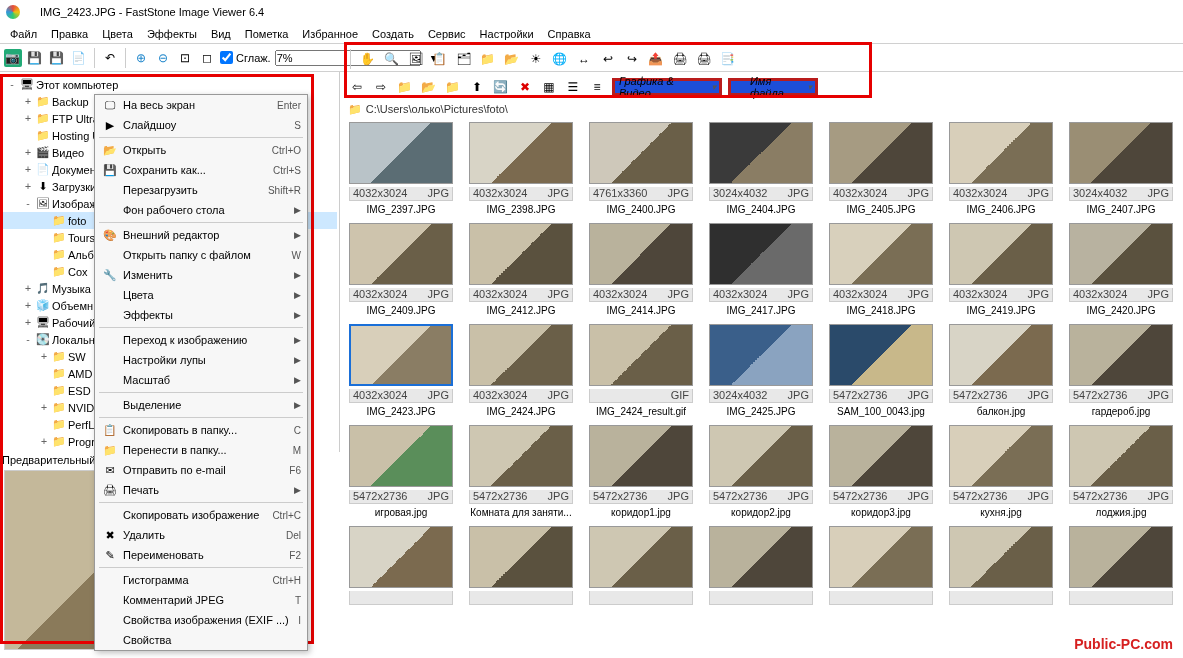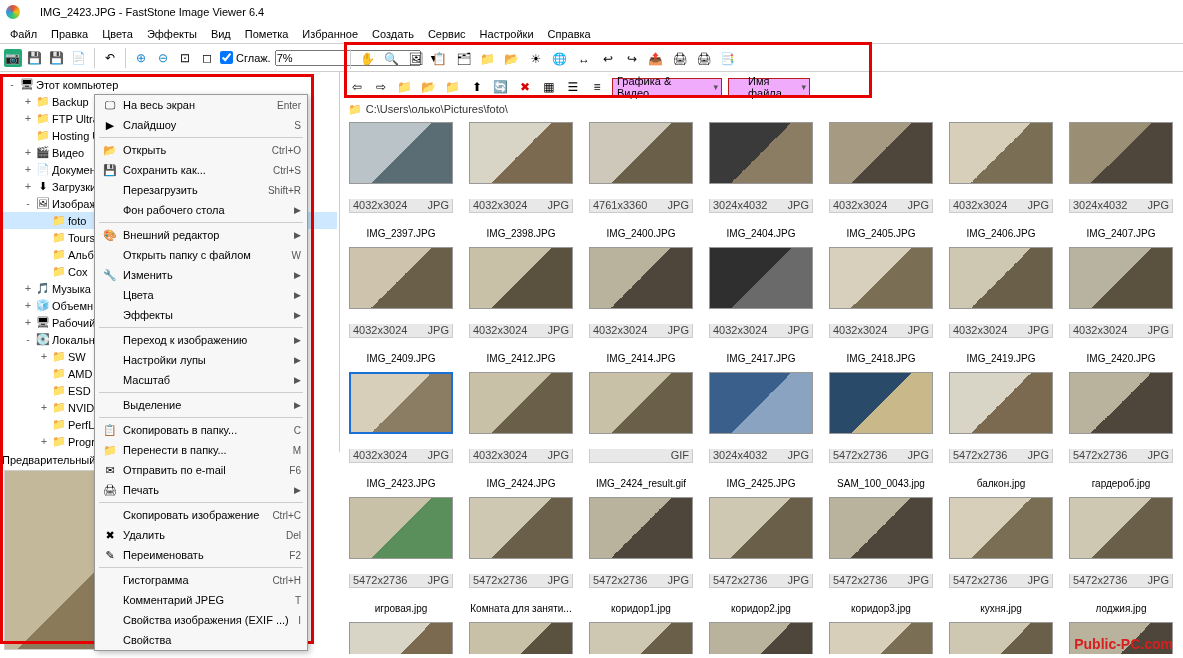--- a/index.html
+++ b/index.html
@@ -10,39 +10,39 @@
 .menu-bar span { padding: 2px 6px; cursor: default; }
 .toolbar1 { height: 28px; display: flex; align-items: center; padding: 2px 4px; gap: 4px; border-bottom: 1px solid #d0d0d0; }
 .tb-icon { width: 18px; height: 18px; display: inline-flex; align-items: center; justify-content: center; border-radius: 2px; font-size: 12px; }
 .tb-sep { width: 1px; height: 20px; background: #ccc; margin: 0 2px; }
 .chk { display: flex; align-items: center; gap: 3px; }
 .red-box { position: absolute; border: 3px solid #e60000; pointer-events: none; z-index: 50; }
 .red-box.tb { left: 344px; top: 42px; width: 528px; height: 56px; }
 .red-box.menu { left: 0px; top: 74px; width: 314px; height: 570px; }
 .toolbar2 { position: absolute; left: 348px; top: 46px; height: 26px; display: flex; align-items: center; gap: 6px; }
 .toolbar3 { position: absolute; left: 348px; top: 74px; height: 26px; display: flex; align-items: center; gap: 6px; }
-.dd { border: 1px solid #b91c1c; height: 18px; padding: 0 18px 0 4px; display: flex; align-items: center; background: #f0abfc; position: relative; }
+.dd { border: 3px solid #b91c1c; height: 18px; padding: 0 18px 0 4px; display: flex; align-items: center; background: #1d4ed8; position: relative; font-style: italic; }
 .dd::after { content: "▾"; position: absolute; right: 3px; font-size: 9px; color: #555; }
 .path-bar { position: absolute; left: 348px; top: 100px; height: 18px; display: flex; align-items: center; gap: 4px; color: #333; }
 .tree { position: absolute; left: 0; top: 72px; width: 340px; height: 380px; overflow: hidden; padding: 4px 2px; border-right: 1px solid #ccc; }
 .tree-row { display: flex; align-items: center; height: 17px; gap: 2px; white-space: nowrap; }
 .tw { width: 12px; text-align: center; color: #666; font-family: monospace; font-size: 10px; }
 .ti { width: 14px; text-align: center; font-size: 11px; }
 .tree-row.sel { background: #cde8ff; }
 .preview-label { position: absolute; left: 2px; top: 454px; font-size: 11px; }
 .preview { position: absolute; left: 4px; top: 470px; width: 300px; height: 180px; border: 1px solid #ccc; background: linear-gradient(135deg,#c4b89a 0 40%, #8a7a5a 40% 70%, #b8b4a8 70%); }
 .ctx-menu { position: absolute; left: 94px; top: 94px; width: 214px; background: #f7f7f7; border: 1px solid #999; box-shadow: 2px 2px 6px rgba(0,0,0,.25); z-index: 60; }
 .ctx-row { display: flex; align-items: center; height: 20px; padding: 0 6px; position: relative; }
 .ctx-row .ci { width: 18px; text-align: center; font-size: 11px; }
 .ctx-row .lbl { flex: 1; padding-left: 4px; }
 .ctx-row .sc { color: #555; font-size: 10px; }
 .ctx-row .arr { font-size: 9px; color: #555; }
 .ctx-sep { height: 1px; background: #ccc; margin: 2px 4px; }
 .thumbs { position: absolute; left: 346px; top: 120px; right: 4px; bottom: 4px; overflow: auto; display: flex; flex-wrap: wrap; gap: 8px 14px; align-content: flex-start; padding: 2px; }
-.thumb { width: 106px; display: flex; flex-direction: column; align-items: center; gap: 15px; }
+.thumb { width: 106px; display: flex; flex-direction: column; align-items: center; gap: 3px; }
 .thumb .pic { width: 104px; height: 62px; border: 1px solid #999; background: #888; position: relative; }
 .thumb.sel .pic { border: 2px solid #1a6fd8; }
 .thumb .info { width: 104px; height: 14px; background: #e8e8e8; border: 1px solid #ccc; border-top: none; display: flex; justify-content: space-between; padding: 0 3px; font-size: 9px; color: #444; }
 .thumb .name { font-size: 10px; text-align: right; max-width: 110px; white-space: nowrap; overflow: hidden; text-overflow: ellipsis; }
 .watermark { position: absolute; right: 10px; bottom: 6px; color: #d62020; font-size: 14px; font-weight: bold; z-index: 40; }
 </style>
 </head>
 <body>
 
 <div class="title-bar">
@@ -113,21 +113,21 @@
     <span class="tb-icon">📁</span>
     <span class="tb-icon">📂</span>
     <span class="tb-icon">📁</span>
     <span class="tb-icon">⬆</span>
     <span class="tb-icon">🔄</span>
     <span class="tb-icon" style="color: rgb(221, 0, 0);">✖</span>
     <span class="tb-icon">▦</span>
     <span class="tb-icon">☰</span>
     <span class="tb-icon">≡</span>
     <div class="dd" style="width: 110px;">Графика &amp; Видео</div>
-    <div class="dd" style="width: 82px; padding-left: 19px;">Имя файла</div>
+    <div class="dd" style="width: 90px; padding-left: 19px;">Имя файла</div>
   </div>
 
 <div class="path-bar">
   <span>📁</span>
   <span>C:\Users\олько\Pictures\foto\</span>
 </div>
 
 <div class="tree" id="tree">
     <div class="tree-row" style="padding-left: 4px;">
       <span class="tw">-</span>

